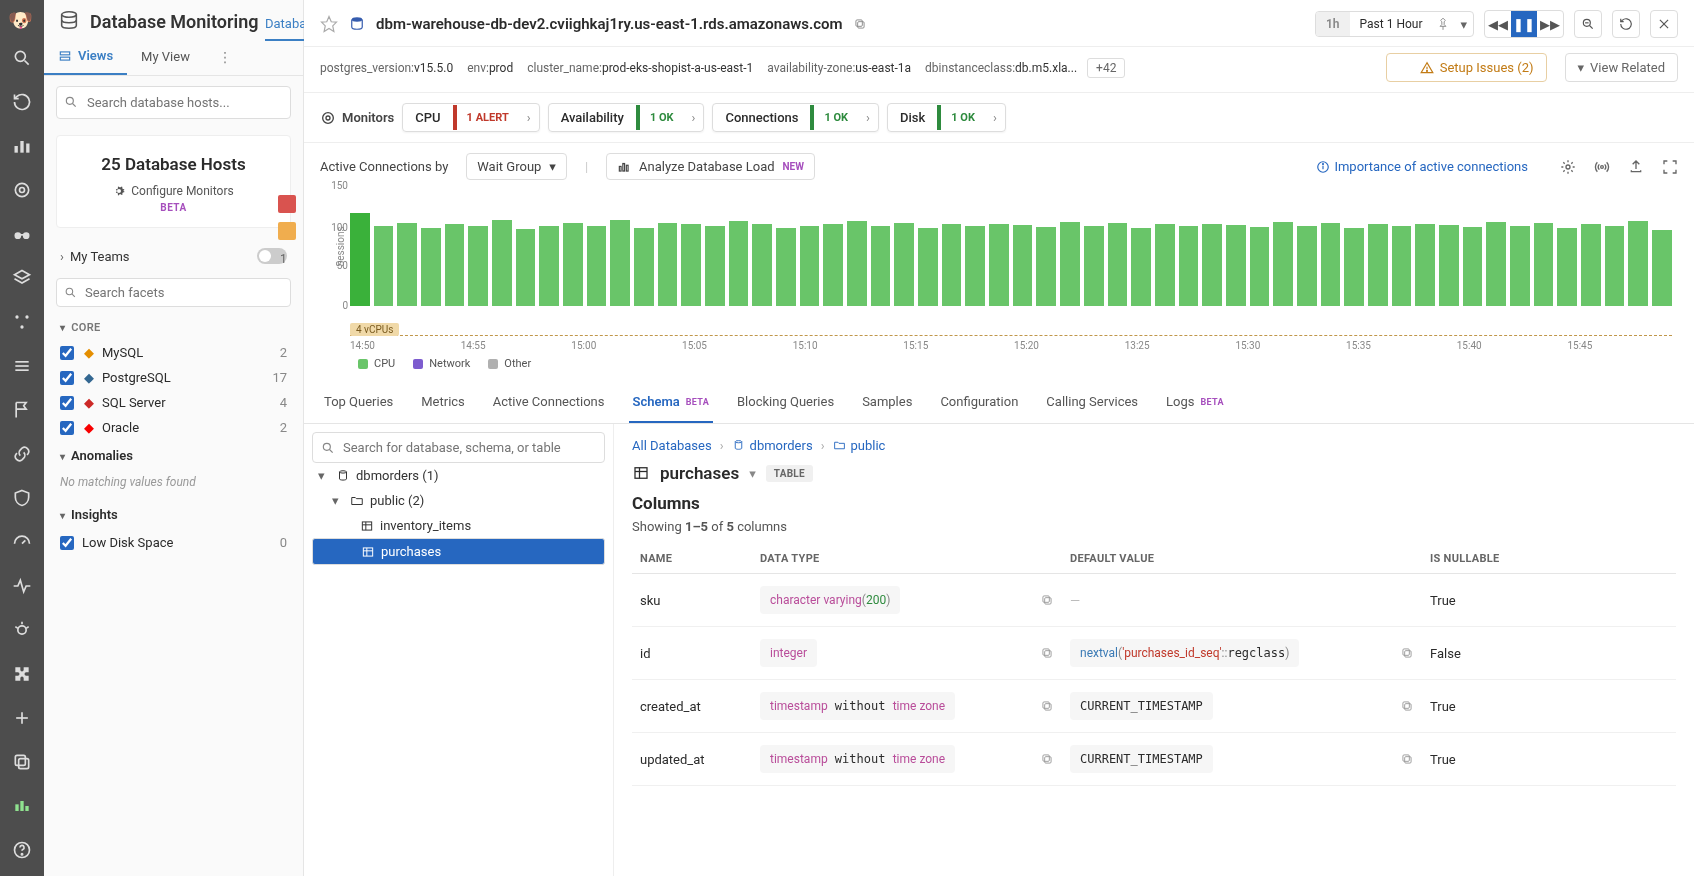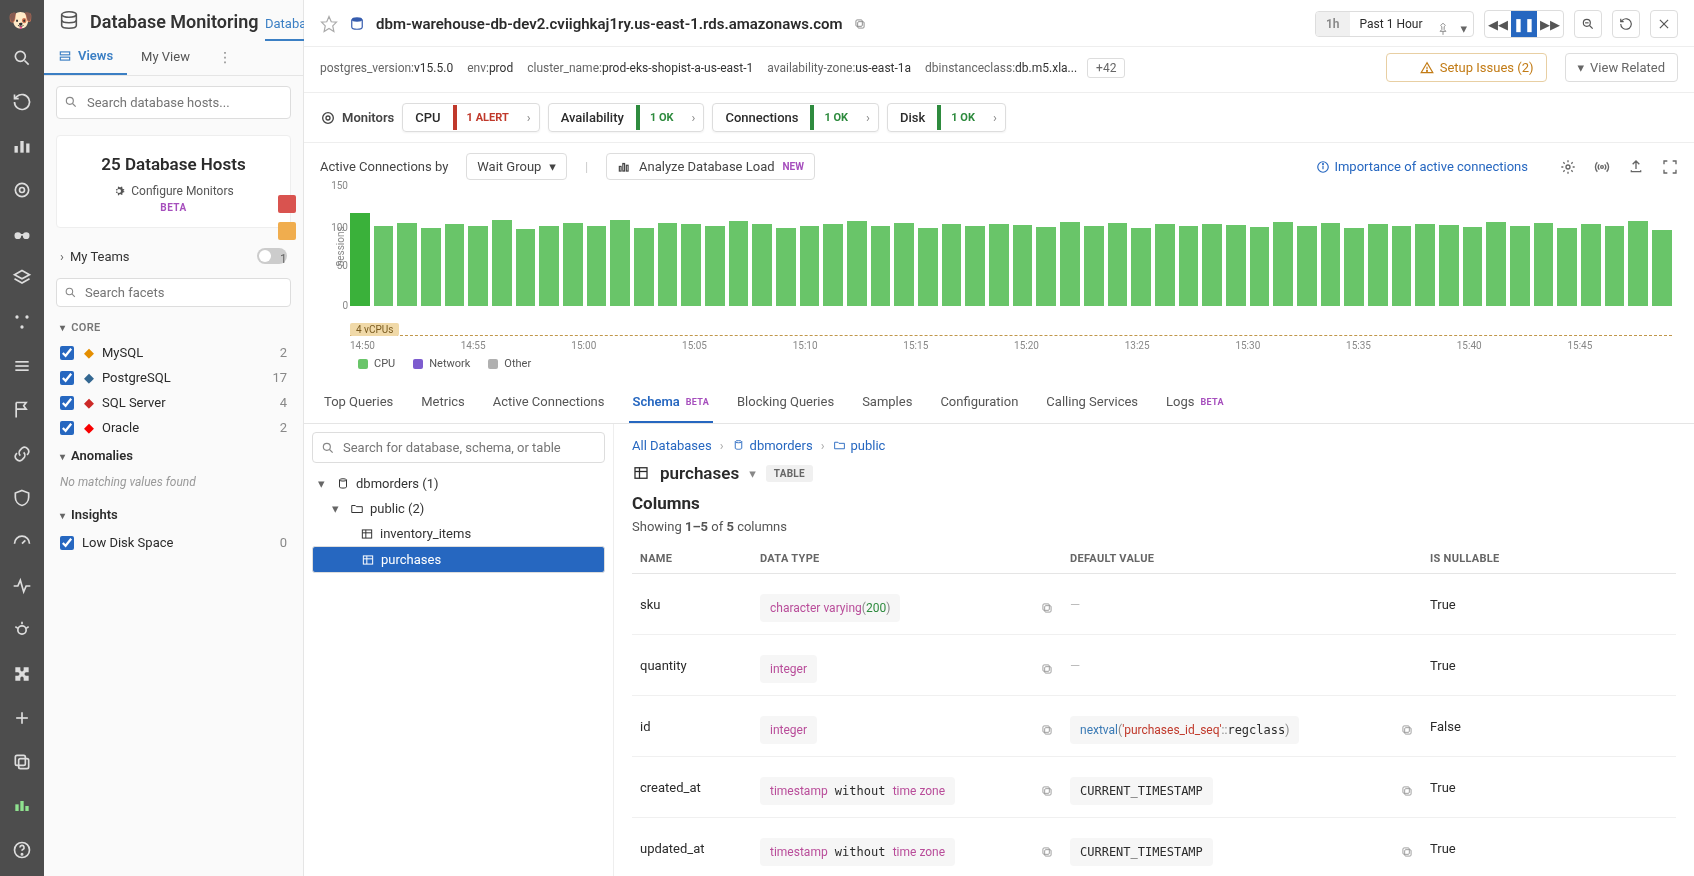--- a/index.html
+++ b/index.html
@@ -51,21 +51,21 @@
 
 
 .main { position:absolute; left:304px; top:0; right:0; height:100%; background:#fff; overflow:hidden; display:flex; flex-direction:column; }
 .truncated-tab { position:absolute; left:266px; top:18px; font-size:13px; color:#3b7fc4; border-bottom:2px solid #3b7fc4; padding-bottom:8px; }
 .mh { display:flex; align-items:center; padding:10px 16px 8px; gap:10px; border-bottom:1px solid #eee; }
 .star { width:18px; height:18px; color:#aaa; }
 .dbicon { width:18px; height:18px; color:#365cae; }
 .mh-title { font-size:15px; font-weight:600; }
 .copyic { width:14px; height:14px; color:#888; }
 .mh-sp { flex:1; }
-.tframe { display:flex; align-items:flex-end; border:1px solid #ddd; border-radius:4px; overflow:hidden; }
+.tframe { display:flex; align-items:center; border:1px solid #ddd; border-radius:4px; overflow:hidden; }
 .tframe .seg { padding:5px 10px; font-size:12px; }
 .tframe .seg.dim { background:#f0f0f0; color:#888; font-weight:600; }
 .tframe .down { padding:0 6px; color:#666; }
 .pin { width:14px; height:14px; color:#888; margin-left:6px; }
 .timectl { display:flex; border:1px solid #ddd; border-radius:4px; overflow:hidden; }
 .timebtn { width:26px; height:26px; display:flex; align-items:center; justify-content:center; color:#555; cursor:pointer; }
 .timebtn.active { background:#2667c0; color:#fff; }
 .iconbtn { width:28px; height:28px; border:1px solid #ddd; border-radius:4px; display:flex; align-items:center; justify-content:center; color:#555; cursor:pointer; }
 .tagsrow { display:flex; align-items:center; padding:6px 16px 10px; gap:10px; font-size:12px; color:#666; border-bottom:1px solid #eee; }
 .tag { white-space:nowrap; }
@@ -107,21 +107,21 @@
 .lg { display:flex; align-items:center; gap:6px; }
 .sw { width:10px; height:10px; border-radius:2px; }
 
 .tabs { display:flex; gap:20px; border-bottom:1px solid #e5e5e5; padding:0 16px; margin-top:8px; }
 .tab { padding:12px 4px; font-size:13px; color:#555; cursor:pointer; display:flex; align-items:center; gap:6px; border-bottom:2px solid transparent; }
 .tab.active { color:#2667c0; border-bottom-color:#2667c0; font-weight:600; }
 .pill-beta { font-size:9px; font-weight:700; color:#a64fbd; letter-spacing:0.3px; }
 
 .schema-body { display:flex; flex:1; overflow:hidden; }
 .tree { width:310px; border-right:1px solid #eee; padding:8px; }
-.tree-search { position:relative; margin-bottom:8px; }
+.tree-search { position:relative; }
 .tree-search input { width:100%; padding:7px 8px 7px 30px; border:1px solid #ddd; border-radius:4px; font-size:13px; }
 .tree-search svg { position:absolute; left:9px; top:9px; width:14px; height:14px; color:#888; }
 .tn { display:flex; align-items:center; gap:6px; padding:5px 6px; font-size:13px; cursor:pointer; border-radius:3px; color:#333; }
 .tn .chv { width:12px; color:#666; }
 .tn.ind1 { padding-left:20px; }
 .tn.ind2 { padding-left:48px; }
 .tn.sel { background:#2667c0; color:#fff; }
 .tn svg { width:14px; height:14px; }
 
 .detail { flex:1; padding:14px 18px; overflow:auto; }
@@ -129,21 +129,21 @@
 .bc a { color:#2667c0; cursor:pointer; display:flex; align-items:center; gap:5px; }
 .bc .sep2 { color:#aaa; }
 .objhead { display:flex; align-items:center; gap:10px; margin-bottom:10px; }
 .objname { font-size:17px; font-weight:600; }
 .typetag { font-size:10px; font-weight:700; background:#f0f0f0; padding:3px 8px; border-radius:3px; color:#666; letter-spacing:0.3px; }
 .colhead { font-size:17px; font-weight:700; margin:6px 0 6px; }
 .showing { font-size:13px; color:#555; margin-bottom:10px; }
 table.cols { width:100%; border-collapse:collapse; font-size:13px; }
 table.cols th { text-align:left; font-size:11px; font-weight:700; color:#666; padding:8px 8px; border-bottom:1px solid #e5e5e5; letter-spacing:0.3px; }
 table.cols td { padding:12px 8px; border-bottom:1px solid #f0f0f0; vertical-align:middle; }
-.codecell { display:flex; align-items:center; gap:8px;margin-top:8px; }
+.codecell { display:flex; align-items:center; gap:8px; }
 .code { background:#f6f6f6; padding:7px 10px; border-radius:4px; font-family:Menlo,Consolas,monospace; font-size:12px; white-space:nowrap; }
 .tk-type { color:#b94d9a; }
 .tk-func { color:#3a7ab5; }
 .tk-num { color:#2e8b3e; }
 .tk-str { color:#c0392b; }
 .tk-punct { color:#888; }
 .copy2 { width:14px; height:14px; color:#999; cursor:pointer; margin-left:auto; }
 .dash { color:#bbb; }
 
 .chevdown::after { content:'▾'; font-size:10px; color:#666; }
@@ -704,34 +704,20 @@
           <th style="width:360px">DEFAULT VALUE</th>
           <th>IS NULLABLE</th>
         </tr>
           </thead>
         <tbody id="coltbody">
             <tr>
               <td>sku</td>
   <td>
                 <div class="codecell">
                   <span class="code"><span class="tk-type">character varying</span><span class="tk-punct">(</span><span class="tk-num">200</span><span class="tk-punct">)</span></span>
-                  <svg class="copy2" viewBox="0 0 24 24" fill="none" stroke="currentColor" stroke-width="1.6">
-                    <rect x="8" y="8" width="11" height="11" rx="2"></rect>
-                    <rect x="5" y="5" width="11" height="11" rx="2"></rect>
-                  </svg>
-                </div>
-              </td>
-  <td><span class="dash">—</span></td>
-  <td>True</td>
-            </tr>
-            <tr>
-              <td>quantity</td>
-  <td>
-                <div class="codecell">
-                  <span class="code"><span class="tk-type">integer</span></span>
                   <svg class="copy2" viewBox="0 0 24 24" fill="none" stroke="currentColor" stroke-width="1.6">
                     <rect x="8" y="8" width="11" height="11" rx="2"></rect>
                     <rect x="5" y="5" width="11" height="11" rx="2"></rect>
                   </svg>
                 </div>
               </td>
   <td><span class="dash">—</span></td>
   <td>True</td>
             </tr>
             <tr>

